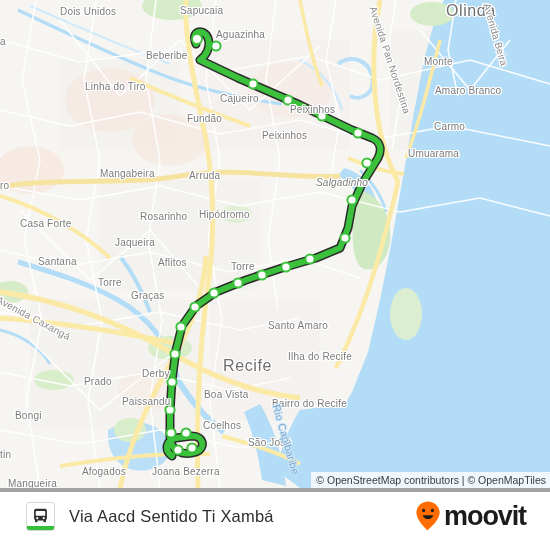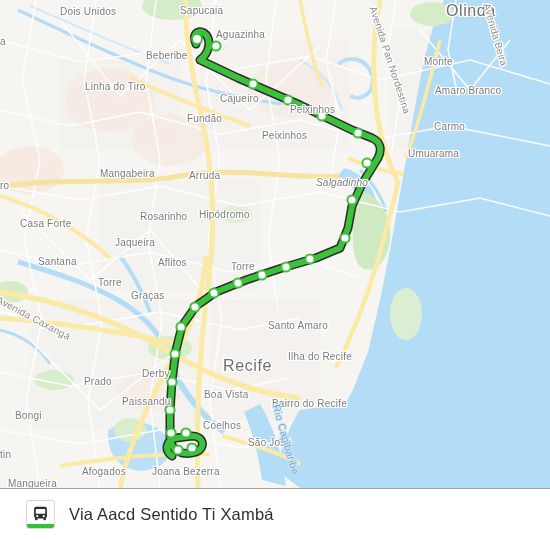--- a/index.html
+++ b/index.html
@@ -54,21 +54,21 @@
     padding: 1px 4px 1px 5px;
     line-height: 14px;
     white-space: nowrap;
   }
 
   
   #footer {
     position: absolute; left: 0; top: 488px;
     width: 550px; height: 52px;
     background: #fff;
-    border-top: 1px solid #a3a3a3;
+    border-top: 4px solid #a3a3a3;
     display: flex;
     align-items: center;
     padding: 0 24px 0 26px;
   }
   #bus-badge {
     position: relative;
     width: 29px; height: 29px;
     border: 1px solid #d8d8d8;
     border-radius: 3px;
     background: #fff;
@@ -305,32 +305,43 @@
         <div class="lbl hood" style="left: 152px; top: 466px;">Joana Bezerra</div>
         <div class="lbl hood" style="left: 8px; top: 478px;">Mangueira</div>
         <div class="lbl hood" style="left: 0px; top: 180px;">ro</div>
         <div class="lbl hood" style="left: 0px; top: 36px;">a</div>
         <div class="lbl road" style="left: 378px; top: 5px; transform-origin: 0px 0px; transform: rotate(72deg);">Avenida Pan Nordestina</div>
         <div class="lbl road" style="left: 492px; top: 2px; transform-origin: 0px 0px; transform: rotate(74deg);">Avenida Beira</div>
         <div class="lbl road" style="left: 0px; top: 294px; transform-origin: 0px 0px; transform: rotate(28deg);">Avenida Caxangá</div>
         <div class="lbl water-lbl" style="left: 282px; top: 403px; transform-origin: 0px 0px; transform: rotate(74deg);">Rio Capibaribe</div>
       </div>
 
+    <div id="attribution">© OpenStreetMap contributors | © OpenMapTiles</div>
   </div>
 
   <div id="footer">
 
     <div id="bus-badge">
       <svg width="19" height="19" viewBox="0 0 24 24" aria-hidden="true">
         <path fill="#2f2f2f" d="M6.5 2.2h11c1.5 0 2.6 1.1 2.6 2.5v9.6c0 .9-.5 1.7-1.2 2.1v1.5c0 .7-.6 1.3-1.3 1.3h-.6
                  c-.7 0-1.3-.6-1.3-1.3v-.9H8.3v.9c0 .7-.6 1.3-1.3 1.3h-.6c-.7 0-1.3-.6-1.3-1.3v-1.5
                  c-.7-.4-1.2-1.2-1.2-2.1V4.7c0-1.4 1.1-2.5 2.6-2.5z"></path>
         <rect x="6" y="5.2" width="12" height="6" rx="0.9" fill="#ffffff"></rect>
         <circle cx="7.9" cy="14.1" r="1.35" fill="#ffffff"></circle>
         <circle cx="16.1" cy="14.1" r="1.35" fill="#ffffff"></circle>
       </svg>
       <span class="bar"></span>
     </div>
 
     <div id="route-title">Via Aacd Sentido Ti Xambá</div>
 
+    <div id="brand">
+      <svg width="30" height="32" viewBox="0 0 30 32" aria-hidden="true">
+        <path fill="#ff6d00" d="M15 1.4c-6.4 0-11.6 5-11.6 11.2 0 8 9.9 16.7 10.3 17.1.4.3 1.1.3 1.5 0
+                 .4-.4 11.4-9.1 11.4-17.1C26.6 6.4 21.4 1.4 15 1.4z"></path>
+        <circle cx="10.6" cy="10.4" r="1.55" fill="#1b1b1b"></circle>
+        <circle cx="19.4" cy="10.4" r="1.55" fill="#1b1b1b"></circle>
+        <path d="M9.6 15.2c1.2 2.6 3.3 3.9 5.4 3.9s4.2-1.3 5.4-3.9z" fill="#1b1b1b"></path>
+      </svg>
+      <span id="brand-name">moovit</span>
+    </div>
   </div>
 </div>
 
 </body></html>

